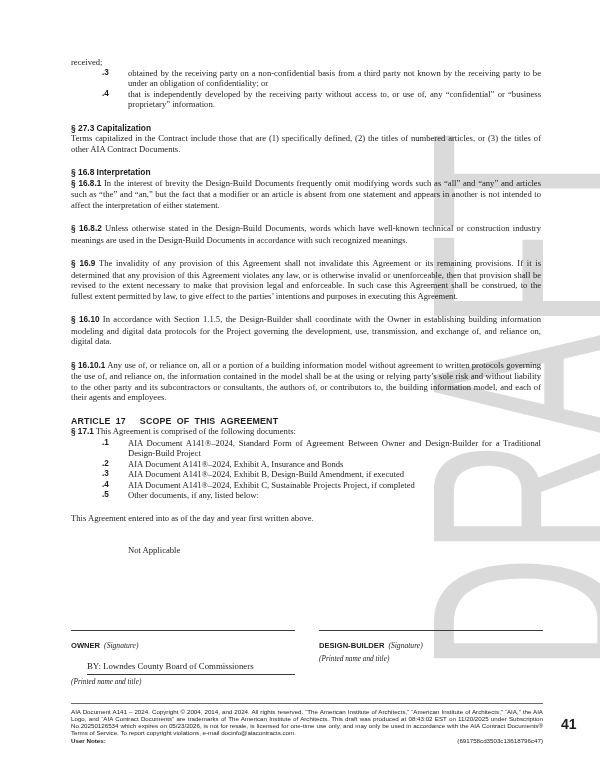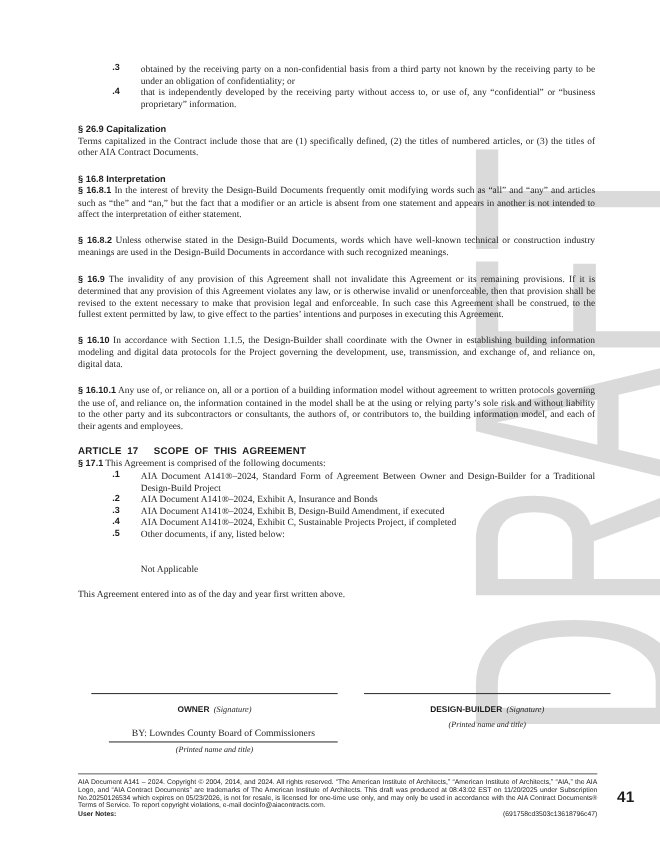--- a/index.html
+++ b/index.html
@@ -43,22 +43,22 @@
     font-family:"Liberation Sans",sans-serif;font-weight:bold;
     font-size:8.8px;margin-top:13px;letter-spacing:0.2px;word-spacing:2.5px;
     text-align:left;
   }
   .article-heading .art-num{margin-right:14px;}
   .doc-list{margin-top:0;}
   .na-line{margin:22px 0 0 57px;}
   .closing{margin-top:12px;}
   
   .signatures{
-    position:absolute;left:83px;top:630px;width:472px;z-index:1;
-    display:flex;justify-content:space-between;text-align:center;
+    position:absolute;left:71px;top:630px;width:472px;z-index:1;
+    display:flex;justify-content:space-between;
   }
   .sig-col{width:224px;}
   .sig-topline{border-top:1.6px solid #3a3a3a;padding-top:3px;}
   .sig-role{
     font-family:"Liberation Sans",sans-serif;font-weight:bold;font-size:7.6px;
   }
   .sig-annot{font-style:italic;font-size:7.6px;font-family:"Liberation Serif",serif;font-weight:normal;}
   .sig-by{
     font-size:8.8px;margin-top:9px;padding-bottom:3px;
     border-bottom:1.4px solid #3a3a3a;
@@ -82,31 +82,32 @@
 </style>
 </head>
 <body>
 
 <div class="page">
 
   <div class="watermark">DRAFT</div>
 
   <div class="content">
 
+    <p class="para carryover">received;</p>
 
     <div class="li-row">
       <span class="li-num">.3</span>
       <span class="li-text">obtained by the receiving party on a non-confidential basis from a third party not known by the receiving party to be under an obligation of confidentiality; or</span>
     </div>
     <div class="li-row">
       <span class="li-num">.4</span>
       <span class="li-text">that is independently developed by the receiving party without access to, or use of, any “confidential” or “business proprietary” information.</span>
     </div>
 
-    <div class="sec-heading">§ 26.9 Capitalization</div>
+    <div class="sec-heading">§ 27.3 Capitalization</div>
     <p class="para">Terms capitalized in the Contract include those that are (1) specifically defined, (2) the titles of numbered articles, or (3) the titles of other AIA Contract Documents.</p>
 
     <div class="sec-heading">§ 16.8 Interpretation</div>
     <p class="para"><span class="slabel">§ 16.8.1</span> <span>In the interest of brevity the Design-Build Documents frequently omit modifying words such as “all” and “any” and articles such as “the” and “an,” but the fact that a modifier or an article is absent from one statement and appears in another is not intended to affect the interpretation of either statement.</span></p>
 
     <p class="para gap"><span class="slabel">§ 16.8.2</span> <span>Unless otherwise stated in the Design-Build Documents, words which have well-known technical or construction industry meanings are used in the Design-Build Documents in accordance with such recognized meanings.</span></p>
 
     <p class="para gap"><span class="slabel">§ 16.9</span> <span>The invalidity of any provision of this Agreement shall not invalidate this Agreement or its remaining provisions. If it is determined that any provision of this Agreement violates any law, or is otherwise invalid or unenforceable, then that provision shall be revised to the extent necessary to make that provision legal and enforceable. In such case this Agreement shall be construed, to the fullest extent permitted by law, to give effect to the parties’ intentions and purposes in executing this Agreement.</span></p>
 
     <p class="para gap"><span class="slabel">§ 16.10</span> <span>In accordance with Section 1.1.5, the Design-Builder shall coordinate with the Owner in establishing building information modeling and digital data protocols for the Project governing the development, use, transmission, and exchange of, and reliance on, digital data.</span></p>
@@ -133,23 +134,23 @@
     </div>
     <div class="li-row">
       <span class="li-num">.4</span>
       <span class="li-text">AIA Document A141®–2024, Exhibit C, Sustainable Projects Project, if completed</span>
     </div>
     <div class="li-row">
       <span class="li-num">.5</span>
       <span class="li-text">Other documents, if any, listed below:</span>
     </div>
 
+    <p class="para closing">This Agreement entered into as of the day and year first written above.</p>
+
     <p class="para na-line">Not Applicable</p>
-
-    <p class="para closing">This Agreement entered into as of the day and year first written above.</p>
 
   </div>
 
   <div class="signatures">
 
     <div class="sig-col">
       <div class="sig-topline">
         <span class="sig-role">OWNER</span>
         <span class="sig-annot">(Signature)</span>
       </div>

